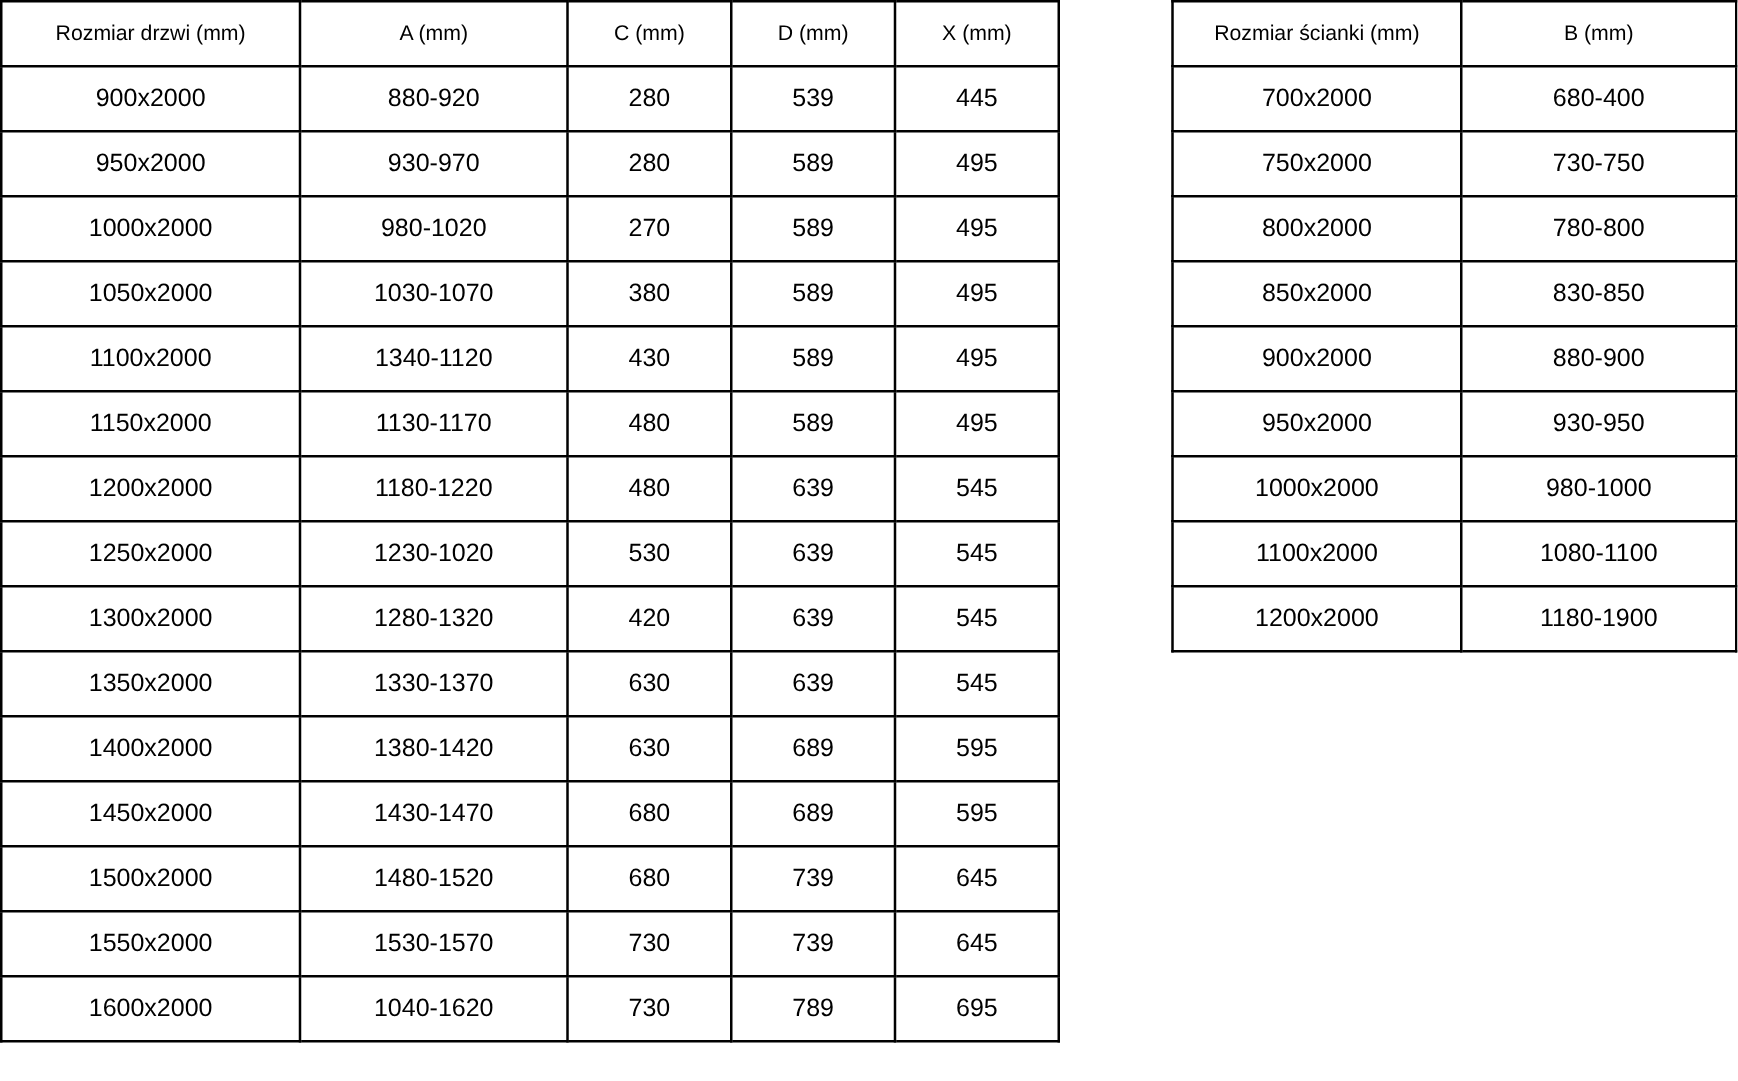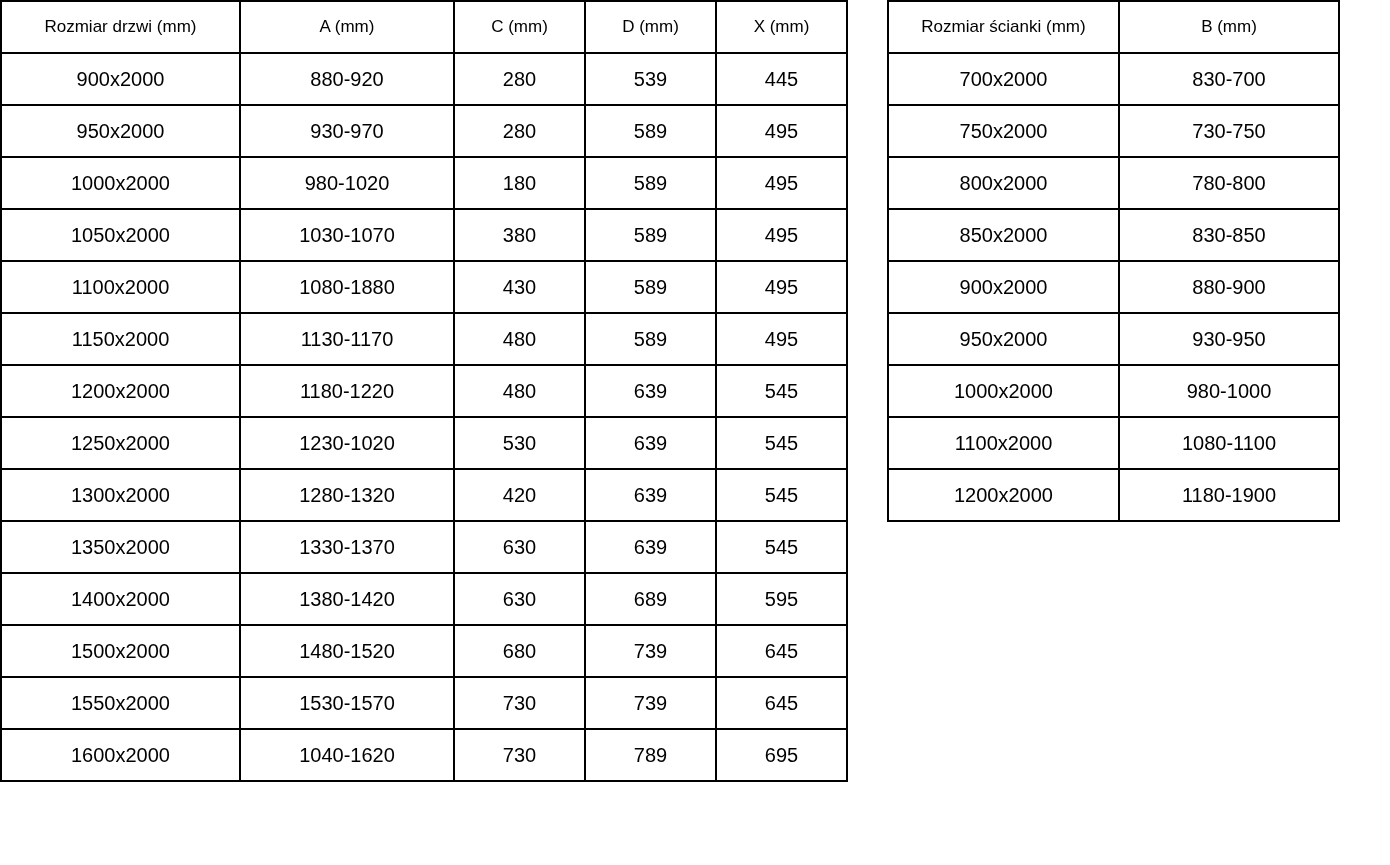--- a/index.html
+++ b/index.html
@@ -34,21 +34,21 @@
   }
   th {
     font-size: 17px;
     font-weight: 400;
   }
   #doors-table {
     left: 0;
     width: 846px;
   }
   #walls-table {
-    left: 887px;
+    left: 937px;
     width: 451px;
   }
   #doors-table col.c0 { width: 239px; }
   #doors-table col.c1 { width: 214px; }
   #doors-table col.c2 { width: 131px; }
   #doors-table col.c3 { width: 131px; }
   #doors-table col.c4 { width: 131px; }
   #walls-table col.c0 { width: 231px; }
   #walls-table col.c1 { width: 220px; }
 </style>
@@ -83,34 +83,34 @@
       <tr>
         <td>950x2000</td>
         <td>930-970</td>
         <td>280</td>
         <td>589</td>
         <td>495</td>
       </tr>
       <tr>
         <td>1000x2000</td>
         <td>980-1020</td>
-        <td>180</td>
+        <td>270</td>
         <td>589</td>
         <td>495</td>
       </tr>
       <tr>
         <td>1050x2000</td>
         <td>1030-1070</td>
         <td>380</td>
         <td>589</td>
         <td>495</td>
       </tr>
       <tr>
         <td>1100x2000</td>
-        <td>1080-1880</td>
+        <td>1340-1120</td>
         <td>430</td>
         <td>589</td>
         <td>495</td>
       </tr>
       <tr>
         <td>1150x2000</td>
         <td>1130-1170</td>
         <td>480</td>
         <td>589</td>
         <td>495</td>
@@ -140,20 +140,27 @@
         <td>1350x2000</td>
         <td>1330-1370</td>
         <td>630</td>
         <td>639</td>
         <td>545</td>
       </tr>
       <tr>
         <td>1400x2000</td>
         <td>1380-1420</td>
         <td>630</td>
+        <td>689</td>
+        <td>595</td>
+      </tr>
+      <tr>
+        <td>1450x2000</td>
+        <td>1430-1470</td>
+        <td>680</td>
         <td>689</td>
         <td>595</td>
       </tr>
       <tr>
         <td>1500x2000</td>
         <td>1480-1520</td>
         <td>680</td>
         <td>739</td>
         <td>645</td>
       </tr>
@@ -181,21 +188,21 @@
   </colgroup>
 <thead>
       <tr>
         <th>Rozmiar ścianki (mm)</th>
         <th>B (mm)</th>
       </tr>
     </thead>
     <tbody>
       <tr>
         <td>700x2000</td>
-        <td>830-700</td>
+        <td>680-400</td>
       </tr>
       <tr>
         <td>750x2000</td>
         <td>730-750</td>
       </tr>
       <tr>
         <td>800x2000</td>
         <td>780-800</td>
       </tr>
       <tr>

